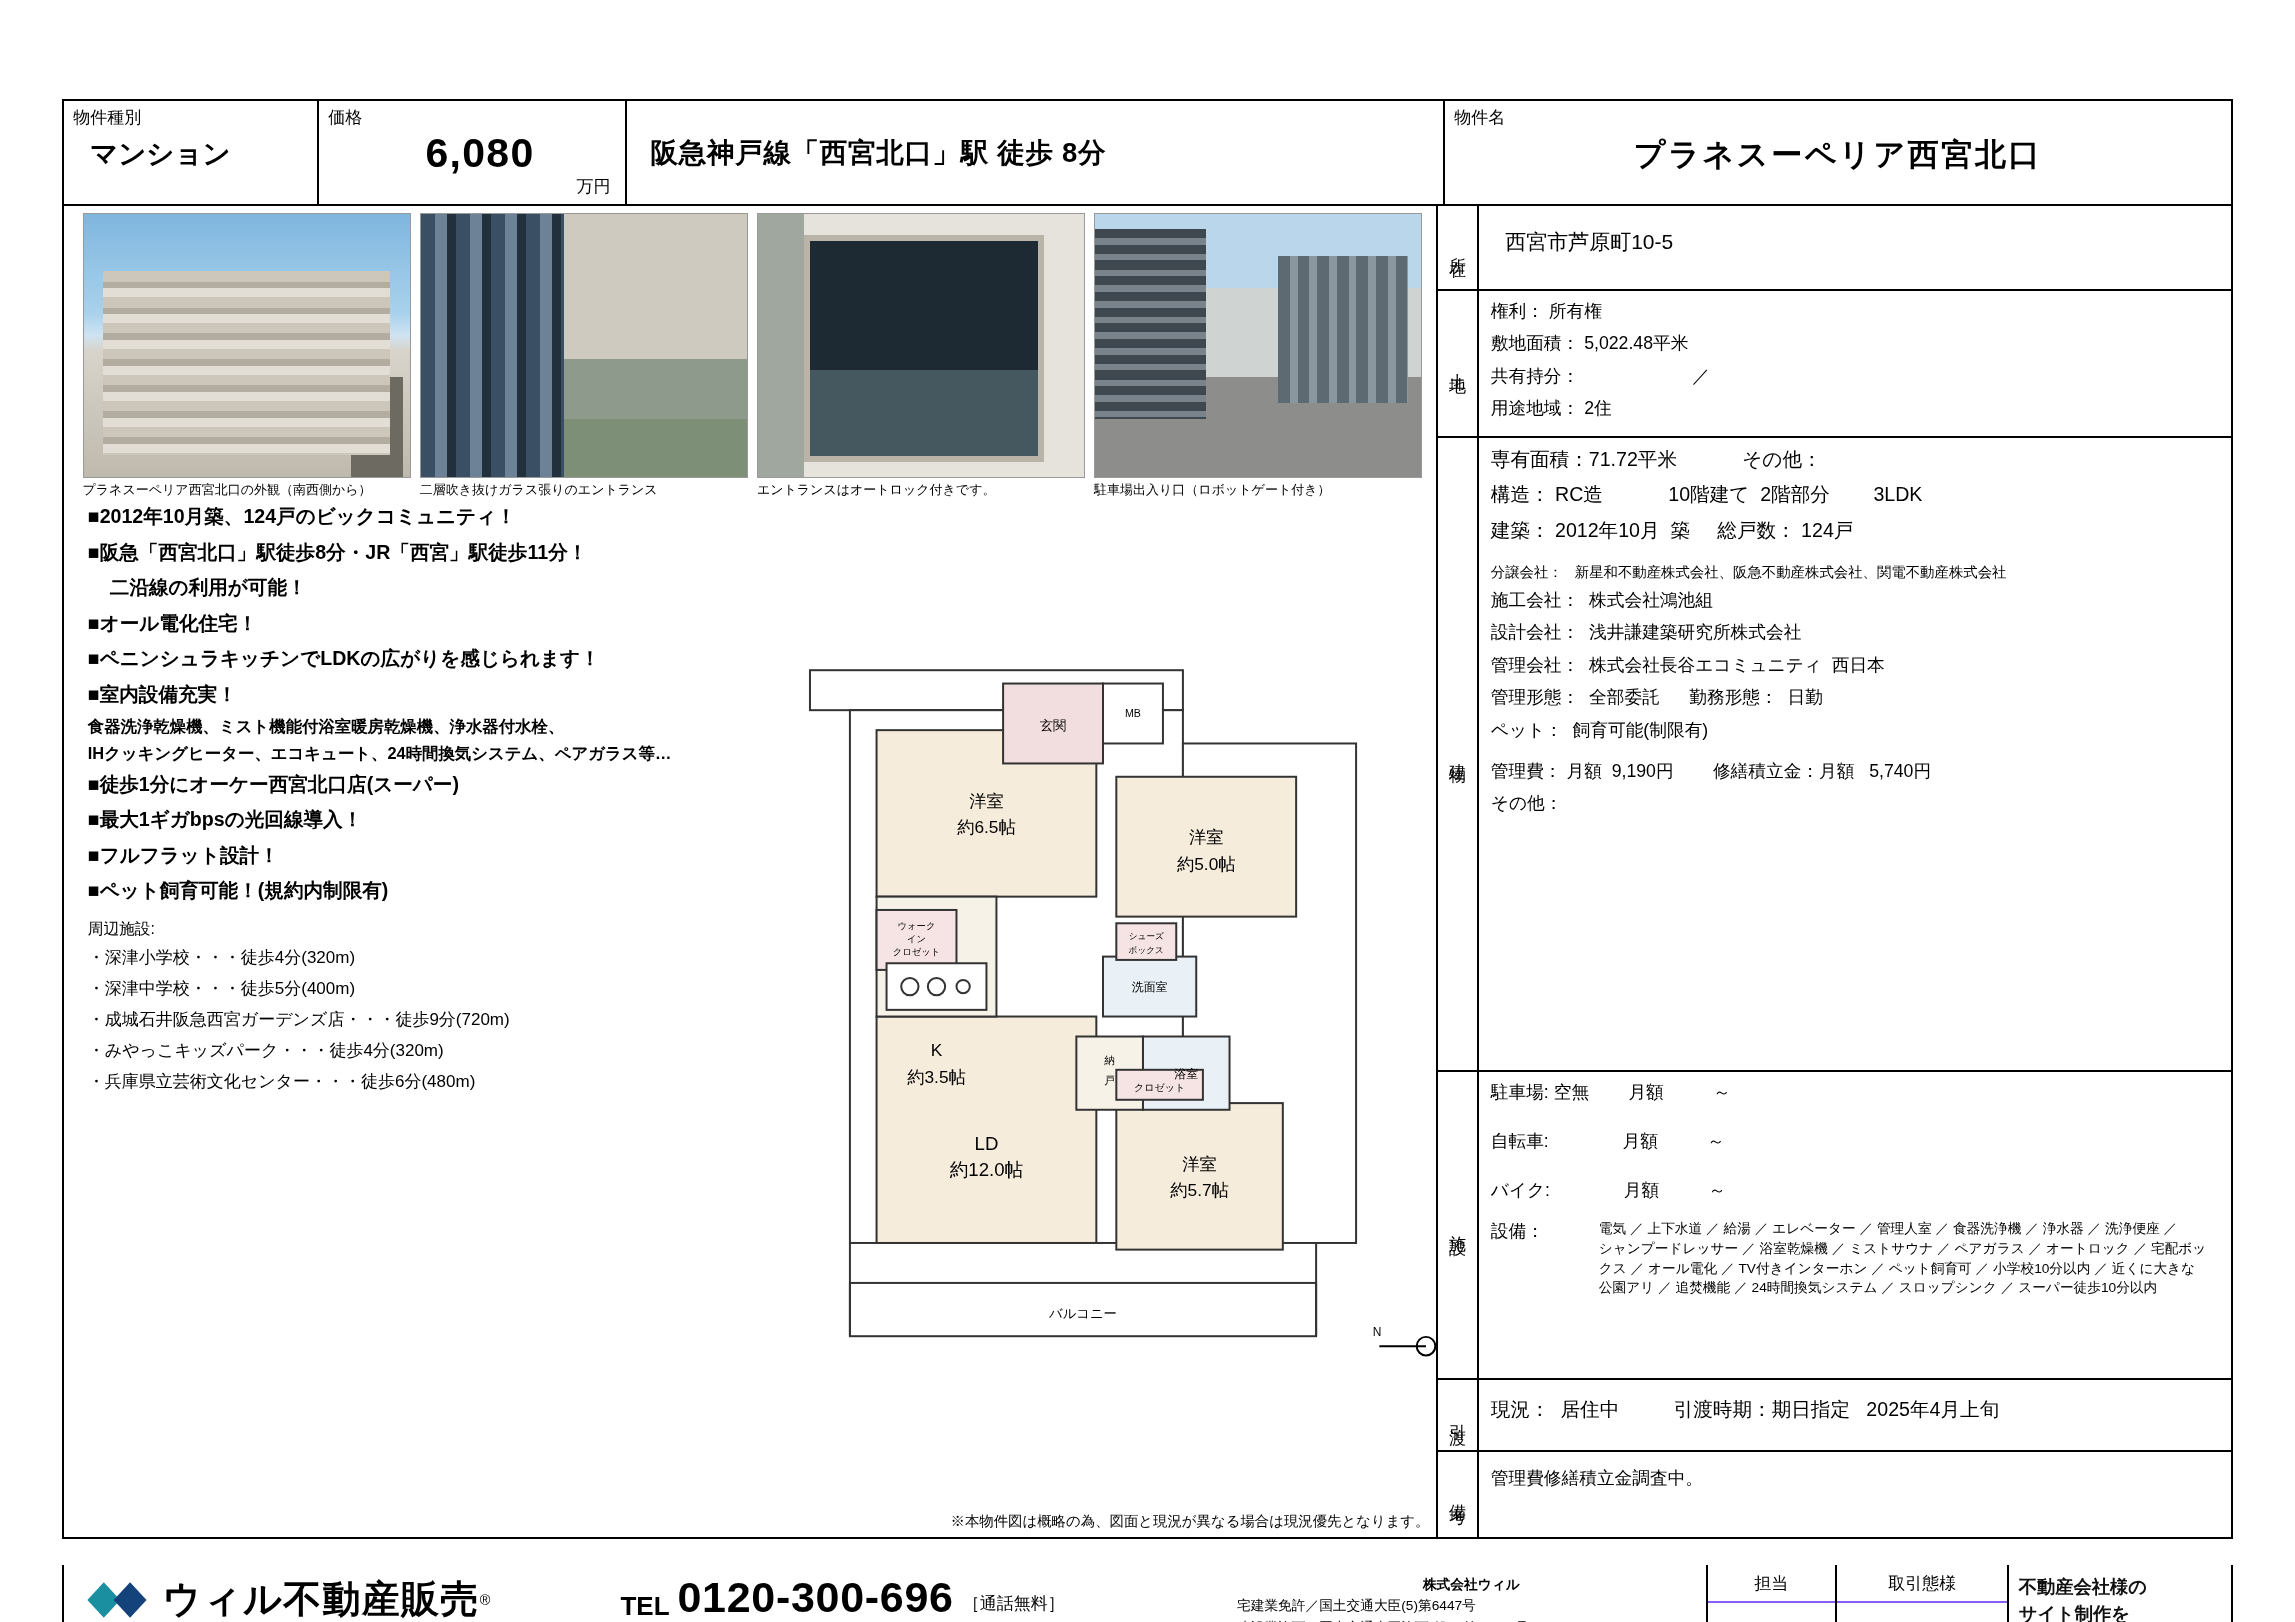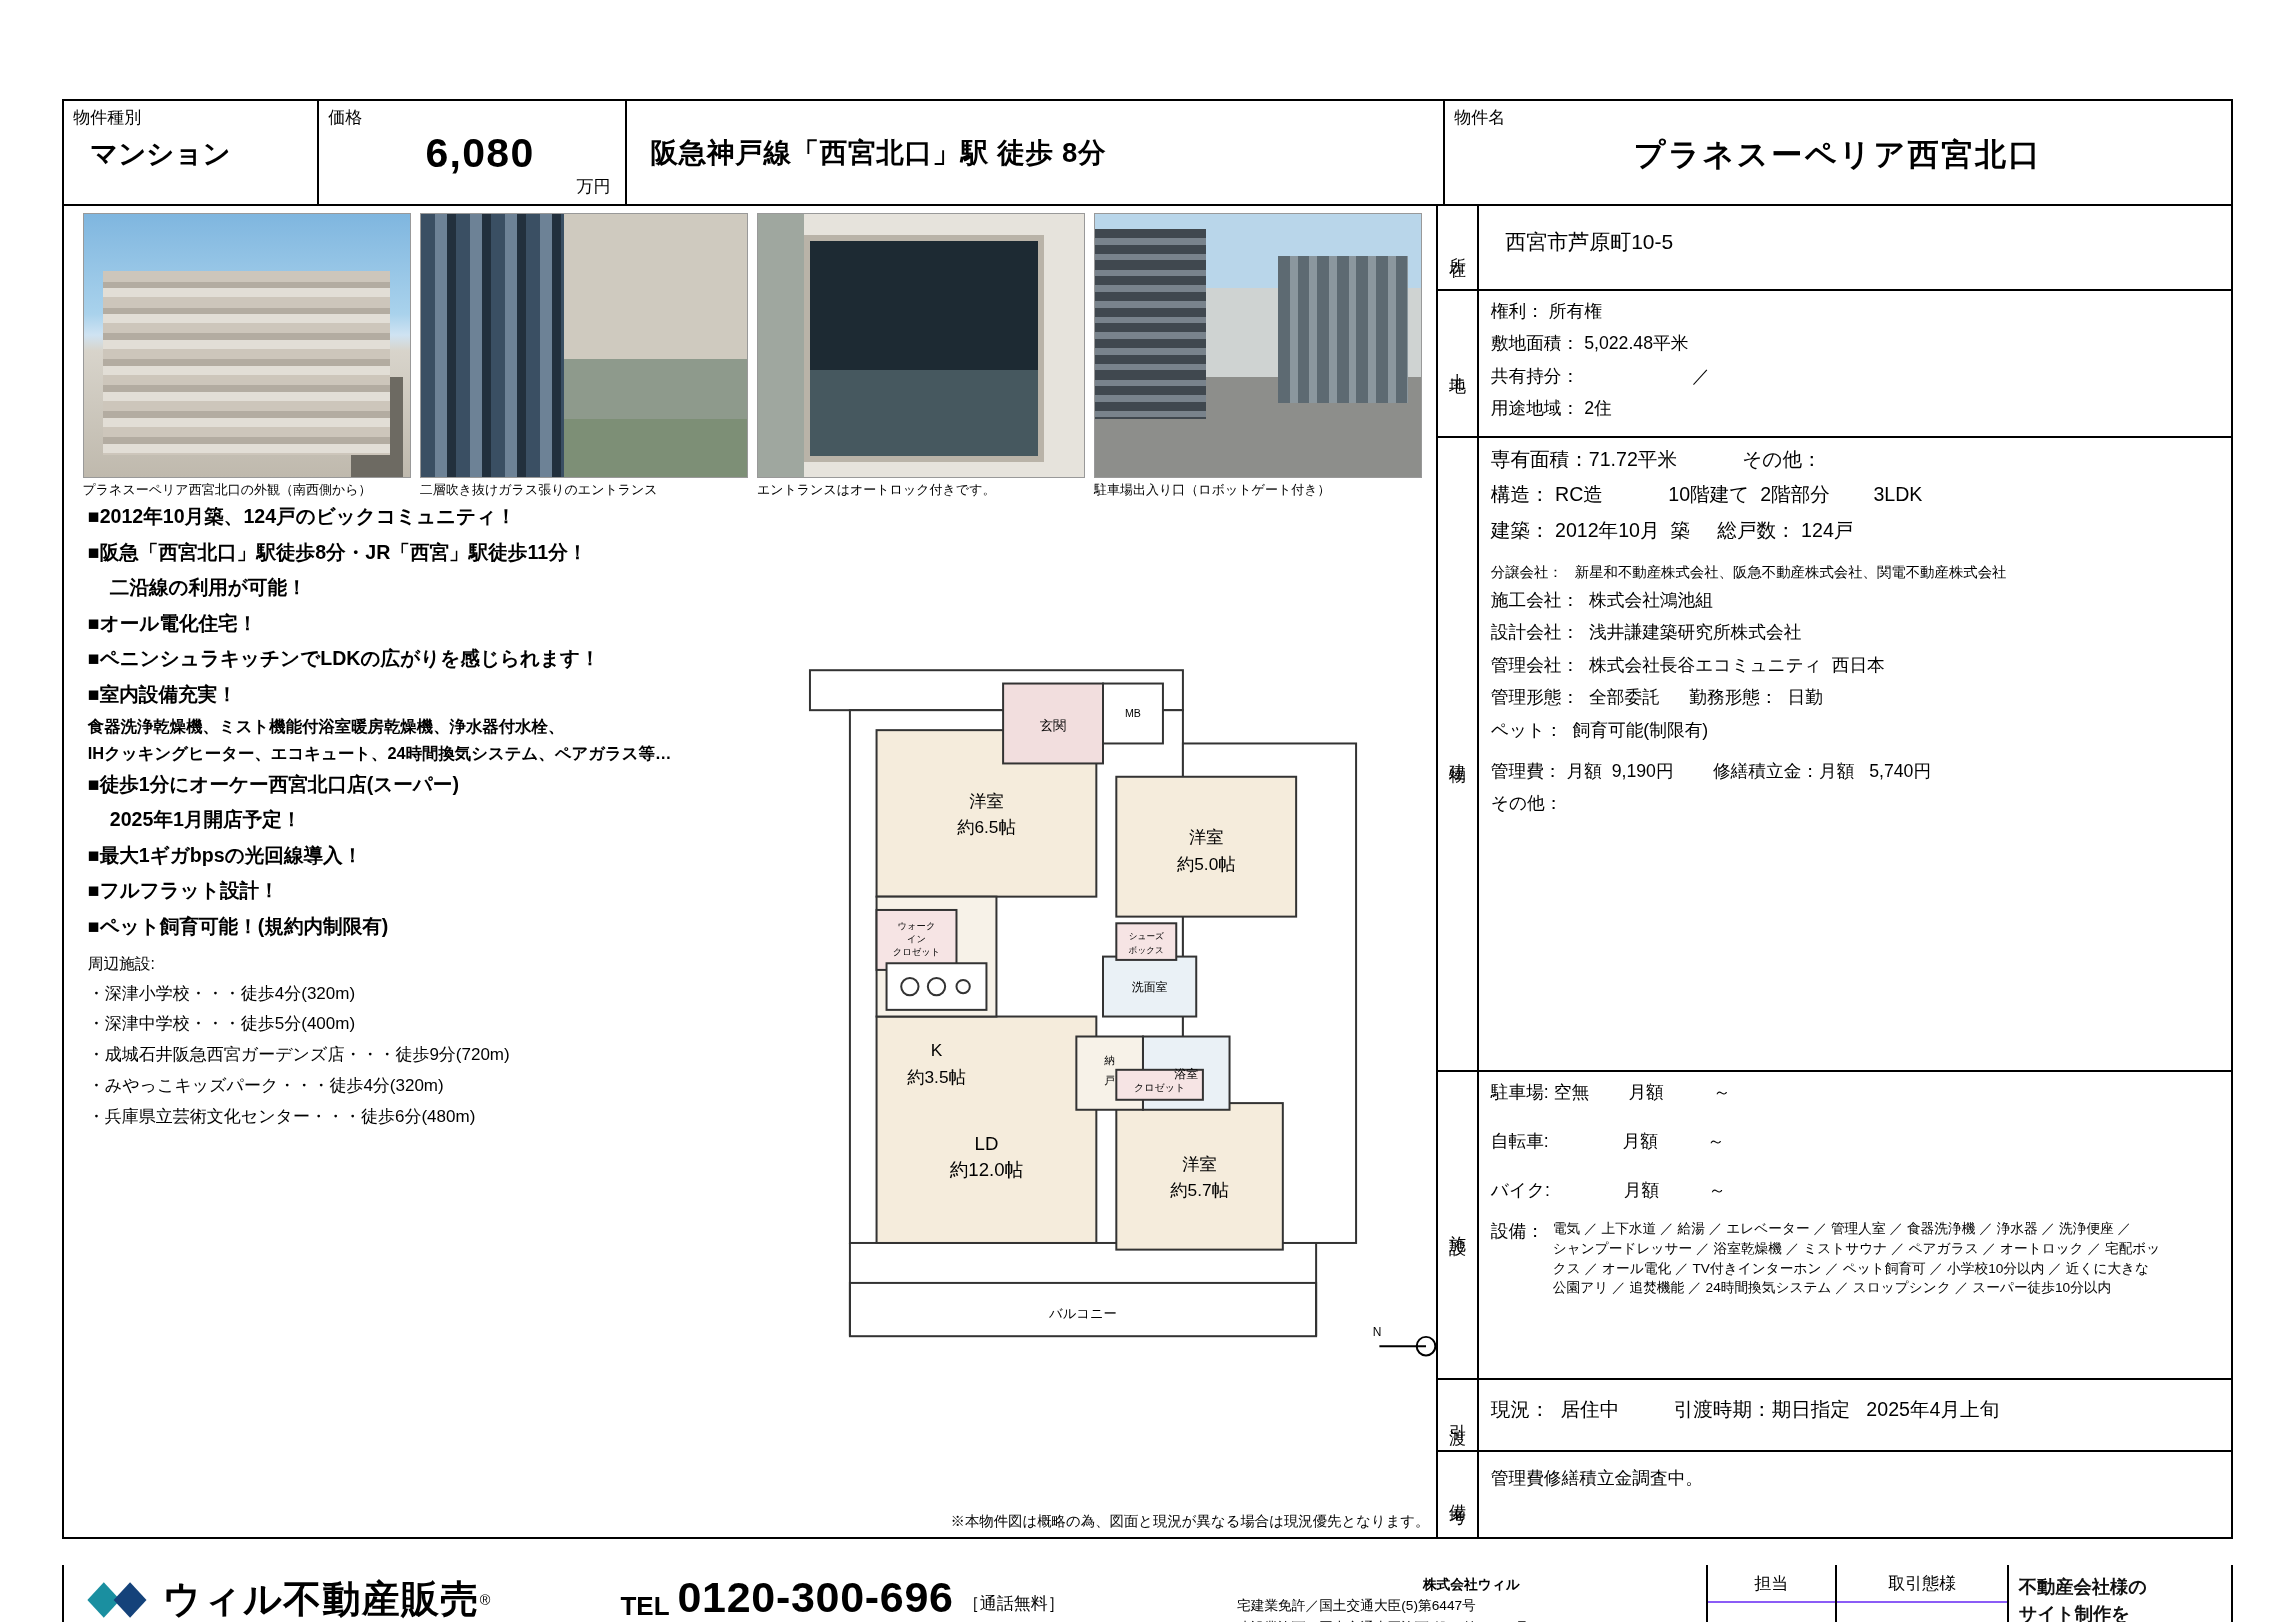--- a/index.html
+++ b/index.html
@@ -88,21 +88,21 @@
   .r-last { border-bottom: none; }
   .r-label { width: 41px; border-right: 2px solid #000; display:flex; align-items:center; justify-content:center;
              font-size: 17px; writing-mode: vertical-rl; letter-spacing: 3.9px; text-align:center; }
   .r-body { flex:1; padding: 7.9px 0 7.9px 11.8px; }
   .r-body .ln { font-size: 17.7px; margin-bottom: 8.5px; white-space: pre; }
   .r-body .ln.big { font-size: 19.6px; }
   .r-body .ln.small { font-size: 14.4px; margin-bottom: 5.2px; }
   .addr { font-size: 21px; padding: 14.4px 0 0 14.4px; }
 
   
-  .equip { display:flex; }
+  .equip { display:flex;gap:46px; }
   .equip .k { font-size: 17.7px; width: 62px; }
   .equip .v { font-size: 13.7px; line-height: 1.45; }
   .footer-main {
     position: absolute;
     left: 62px; top: 1565px;
     width: 2171px; height: 151px;
     border: 2px solid #000; border-top: none;
     display:flex; align-items: stretch;
   }
   .f-logo { width: 589px; padding: 9.2px 0 0 19.6px; }
@@ -175,21 +175,20 @@
         <div class="features">
           <p>■2012年10月築、124戸のビックコミュニティ！</p>
           <p>■阪急「西宮北口」駅徒歩8分・JR「西宮」駅徒歩11分！</p>
           <p class="ind">二沿線の利用が可能！</p>
           <p>■オール電化住宅！</p>
           <p>■ペニンシュラキッチンでLDKの広がりを感じられます！</p>
           <p>■室内設備充実！</p>
           <p class="sub">食器洗浄乾燥機、ミスト機能付浴室暖房乾燥機、浄水器付水栓、</p>
           <p class="sub">IHクッキングヒーター、エコキュート、24時間換気システム、ペアガラス等…</p>
           <p>■徒歩1分にオーケー西宮北口店(スーパー)</p>
-          <p class="ind">2025年1月開店予定！</p>
           <p>■最大1ギガbpsの光回線導入！</p>
           <p>■フルフラット設計！</p>
           <p>■ペット飼育可能！(規約内制限有)</p>
 
           <div class="nearby">
             <div class="hd">周辺施設:</div>
             <ul>
               <li>・深津小学校・・・徒歩4分(320m)</li>
               <li>・深津中学校・・・徒歩5分(400m)</li>
               <li>・成城石井阪急西宮ガーデンズ店・・・徒歩9分(720m)</li>

